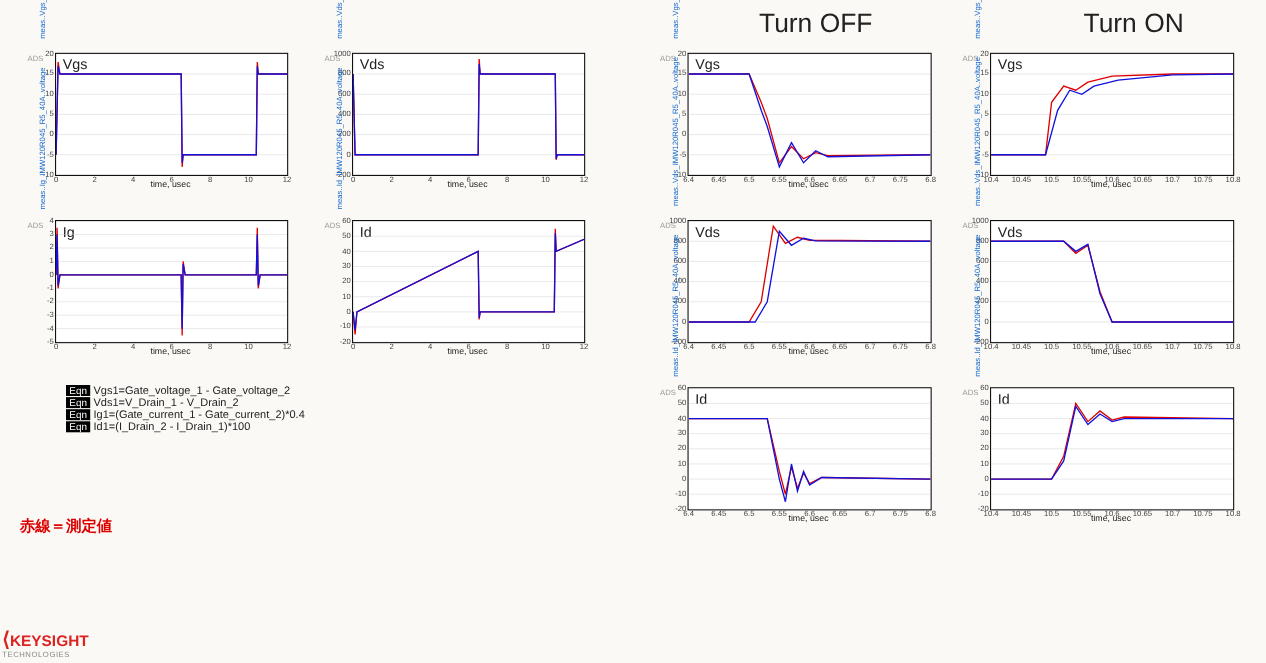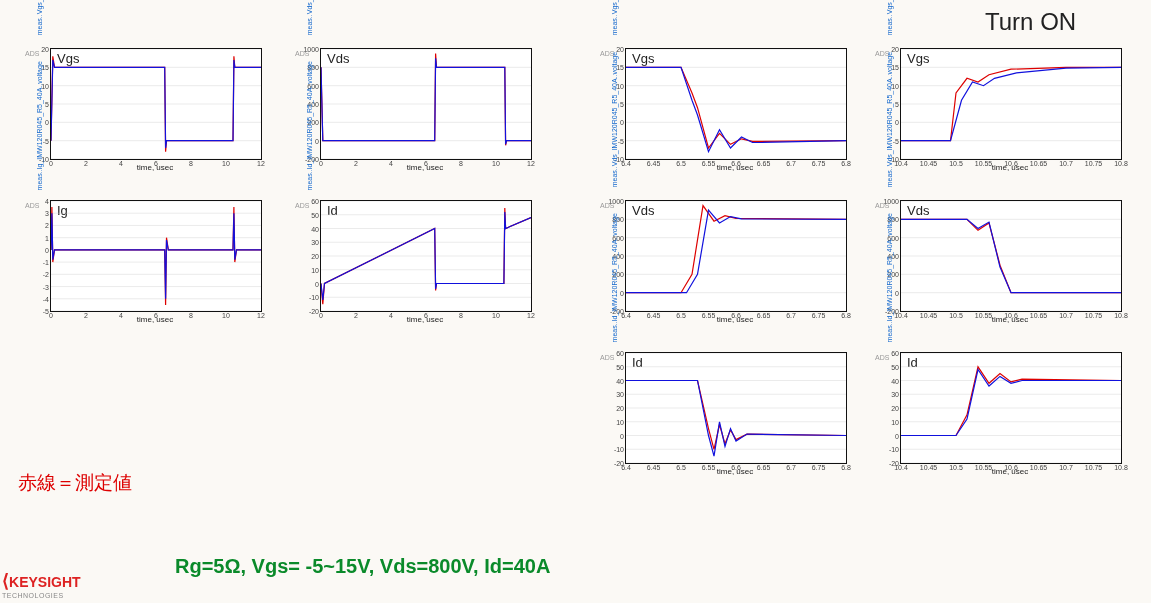--- a/index.html
+++ b/index.html
@@ -8,30 +8,31 @@
   .chart{position:absolute;font-size:9px;color:#444}
   .chart .plot{background:#fff;border:1px solid #111;position:relative}
   .chart .ylabel{position:absolute;left:-14px;top:50%;transform:rotate(-90deg) translateX(50%);transform-origin:left top;font-size:7px;color:#16c;white-space:nowrap}
   .chart .xlabel{position:absolute;bottom:-14px;left:0;width:100%;text-align:center;font-size:8px;color:#222}
   .chart .title{position:absolute;left:6px;top:2px;font-size:13px;color:#222}
   .chart .yt{position:absolute;right:100%;padding-right:2px;font-size:7px;transform:translateY(-50%)}
   .chart .xt{position:absolute;top:100%;padding-top:1px;font-size:7px;transform:translateX(-50%)}
   .ads{position:absolute;left:-25px;top:2px;font-size:7px;color:#999}
   .eqn{position:absolute;font-size:10px;color:#222}
   .eqn .tag{background:#000;color:#fff;display:inline-block;width:22px;text-align:center;margin-right:3px;font-size:9px}
-  .leg{position:absolute;font-size:19px;font-weight:400}
+  .leg{position:absolute;font-size:14px;font-weight:700}
   .cond{position:absolute;font-size:20px;color:#0a8a2a;font-weight:700}
   .brand{position:absolute;left:2px;bottom:4px;font-size:14px;color:#d22;font-weight:700}
   .brand .sub{font-size:7px;color:#888;display:block;font-weight:400;letter-spacing:.5px}
   svg{position:absolute;left:0;top:0}
 </style>
 </head>
 <body>
 <div class="page">
 
+<div class="hdr" style="left:690px">Turn OFF</div>
 <div class="hdr" style="left:985px">Turn ON</div>
 
 <div id="charts">
       <div class="chart" style="left: 50px; top: 48px; width: 210px; height: 110px;">
         <div class="plot" style="width: 210px; height: 110px;">
           <div class="title">Vgs</div>
           <div class="yt" style="top: 110px;">-10</div>
           <div class="yt" style="top: 91.6667px;">-5</div>
           <div class="yt" style="top: 73.3333px;">0</div>
           <div class="yt" style="top: 55px;">5</div>
@@ -383,21 +384,26 @@
             <path d="M0.0 82.5 L55.0 82.5 L66.0 61.9 L77.0 13.8 L88.0 30.3 L99.0 20.6 L110.0 28.9 L121.0 26.1 L220.0 27.5" stroke="#d00" fill="none" stroke-width="1.2"></path>
             <path d="M0.0 82.5 L55.0 82.5 L66.0 66.0 L77.0 16.5 L88.0 33.0 L99.0 23.4 L110.0 30.3 L121.0 27.5 L220.0 27.5" stroke="#11d" fill="none" stroke-width="1.2"></path>
           </svg>
         </div>
         <div class="ads">ADS</div>
         <div class="ylabel">meas..Id_IMW120R045_R5_40A..voltage</div>
         <div class="xlabel">time, usec</div>
       </div>
     </div>
 
+<div class="eqn" style="left:60px;top:350px" id="eqn">
+      <div><span class="tag">Eqn</span>Vgs1=Gate_voltage_1 - Gate_voltage_2</div>
+      <div><span class="tag">Eqn</span>Vds1=V_Drain_1 - V_Drain_2</div>
+      <div><span class="tag">Eqn</span>Ig1=(Gate_current_1 - Gate_current_2)*0.4</div>
+      <div><span class="tag">Eqn</span>Id1=(I_Drain_2 - I_Drain_1)*100</div>
+    </div>
 
 <div class="leg" style="left:18px;top:470px;color:#d00">赤線＝測定値</div>
-<div class="cond" style="left:175px;top:555px">Rg=5Ω,  Vgs= -5~15V,  Vds=800V,  Id=40A</div>
 <div class="brand">
   <span style="color:#d22;font-size:18px">⟨</span><span>KEYSIGHT</span>
   <span class="sub">TECHNOLOGIES</span>
 </div>
 
 </div>
 
 </body></html>

